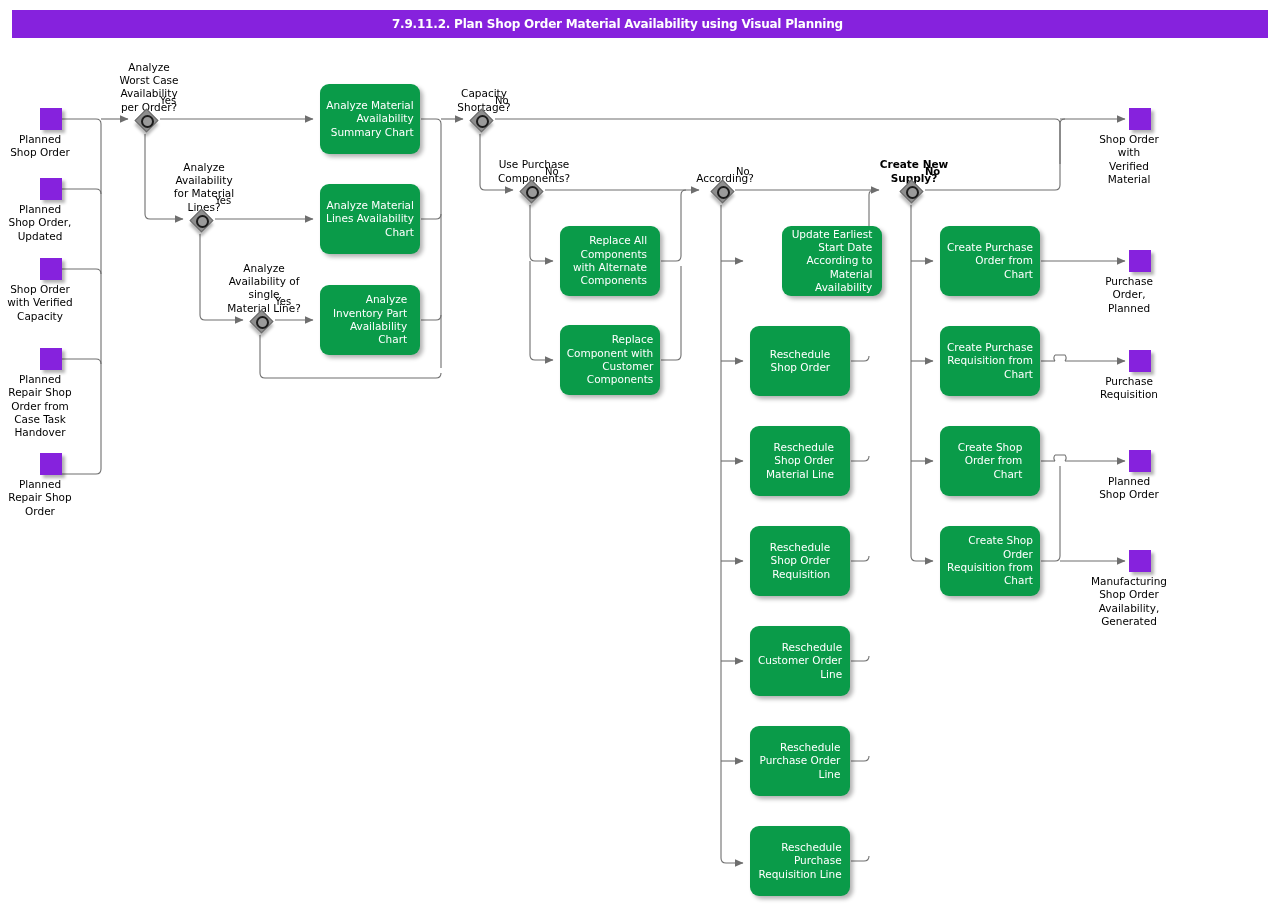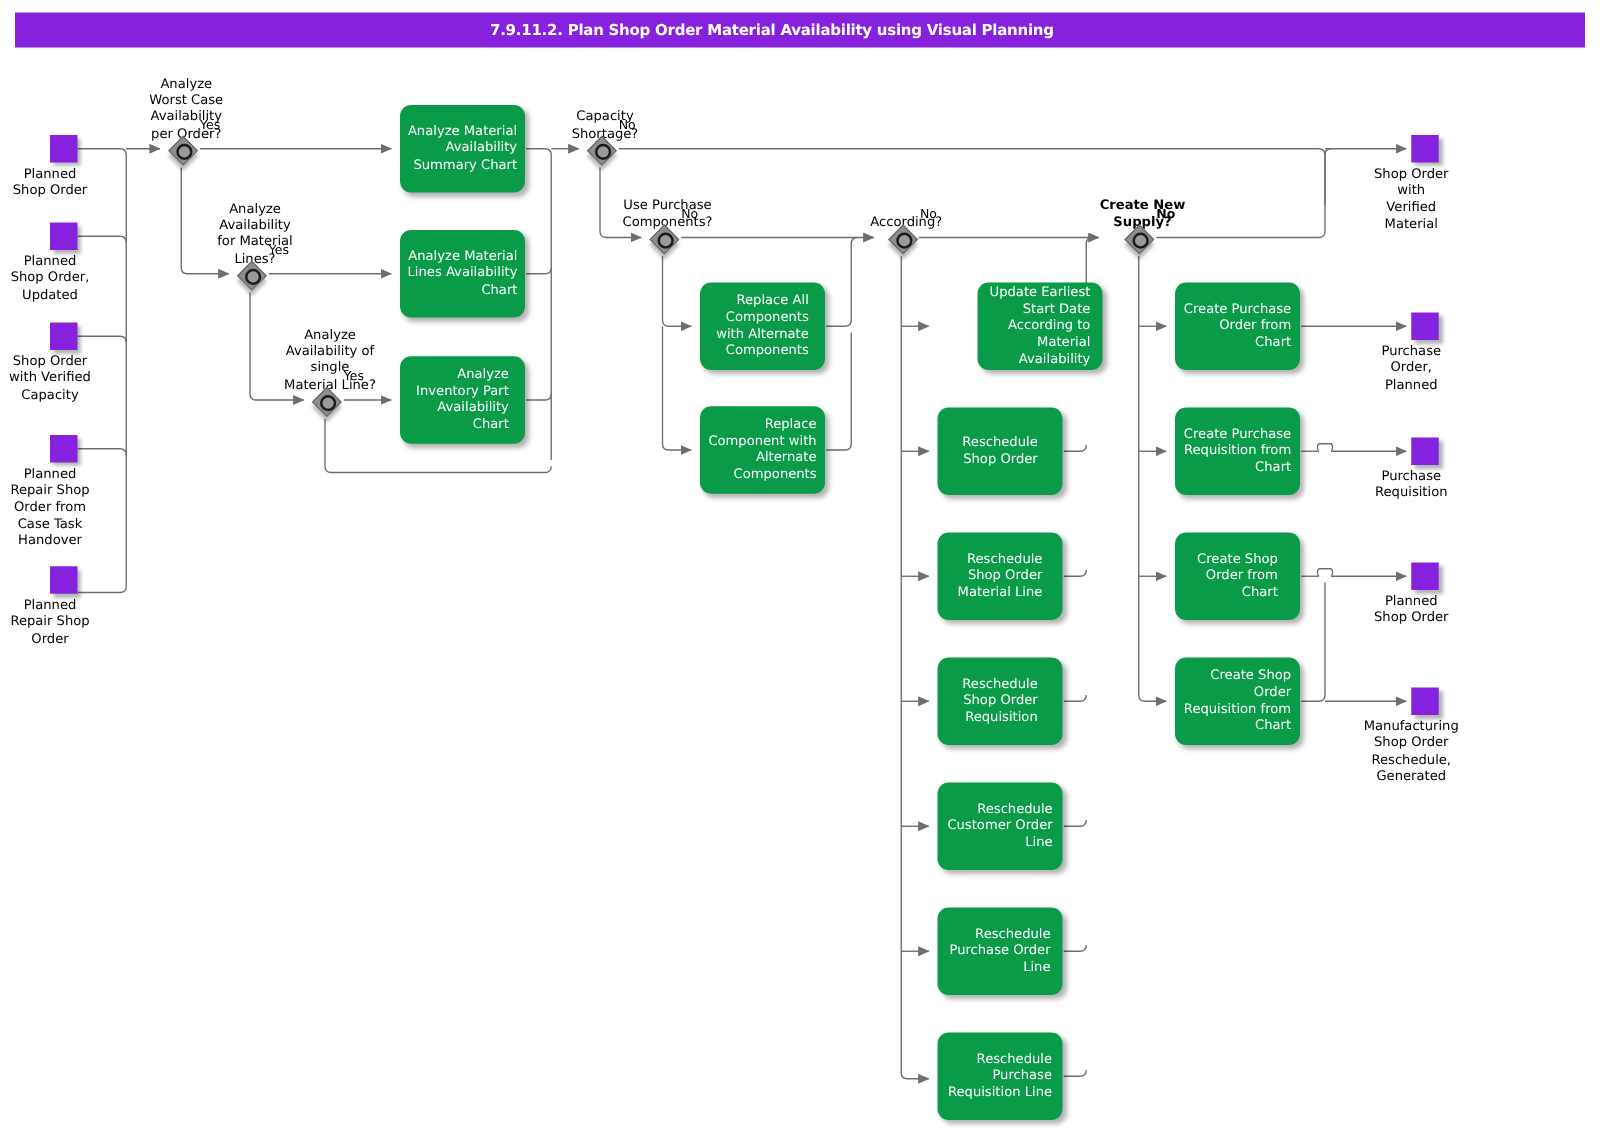--- a/index.html
+++ b/index.html
@@ -285,21 +285,21 @@
 
   <div class="act" style="left:560px;top:226px;">
     <div class="t">Replace All
 Components
 with Alternate
 Components</div>
   </div>
   <div class="act" style="left:560px;top:325px;">
     <div class="t">Replace
 Component with
-Alternate
+Customer
 Components</div>
   </div>
 
   <div class="act" style="left:782px;top:226px;">
     <div class="t">Update Earliest
 Start Date
 According to
 Material
 Availability</div>
   </div>
@@ -375,17 +375,17 @@
   </div>
   <div class="io" style="left:1129px;top:450px;">
     <div class="sq"></div>
     <div class="lbl">Planned
 Shop Order</div>
   </div>
   <div class="io" style="left:1129px;top:550px;">
     <div class="sq"></div>
     <div class="lbl">Manufacturing
 Shop Order
-Reschedule,
+Availability,
 Generated</div>
   </div>
 
 </div>
 
 </body></html>

